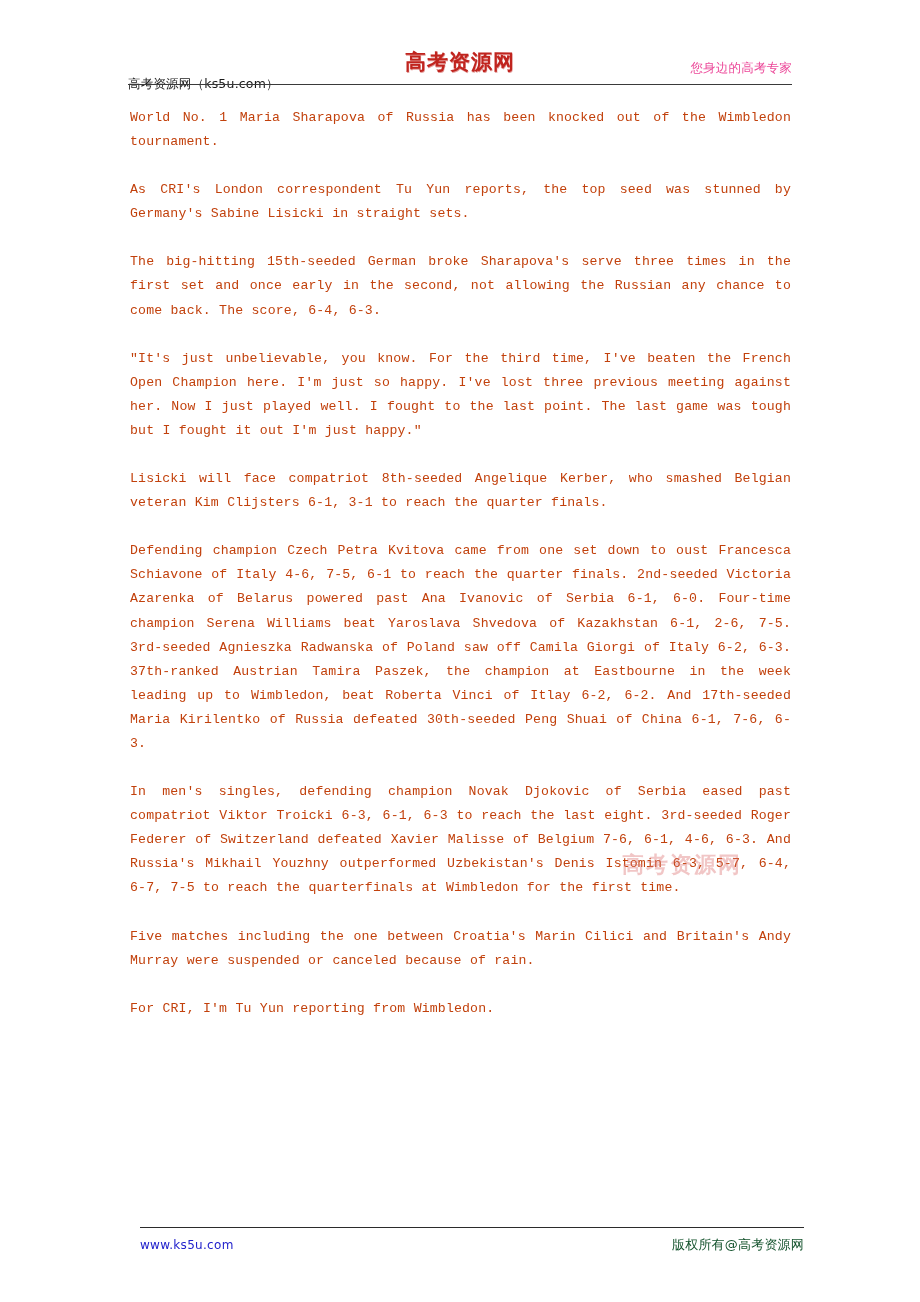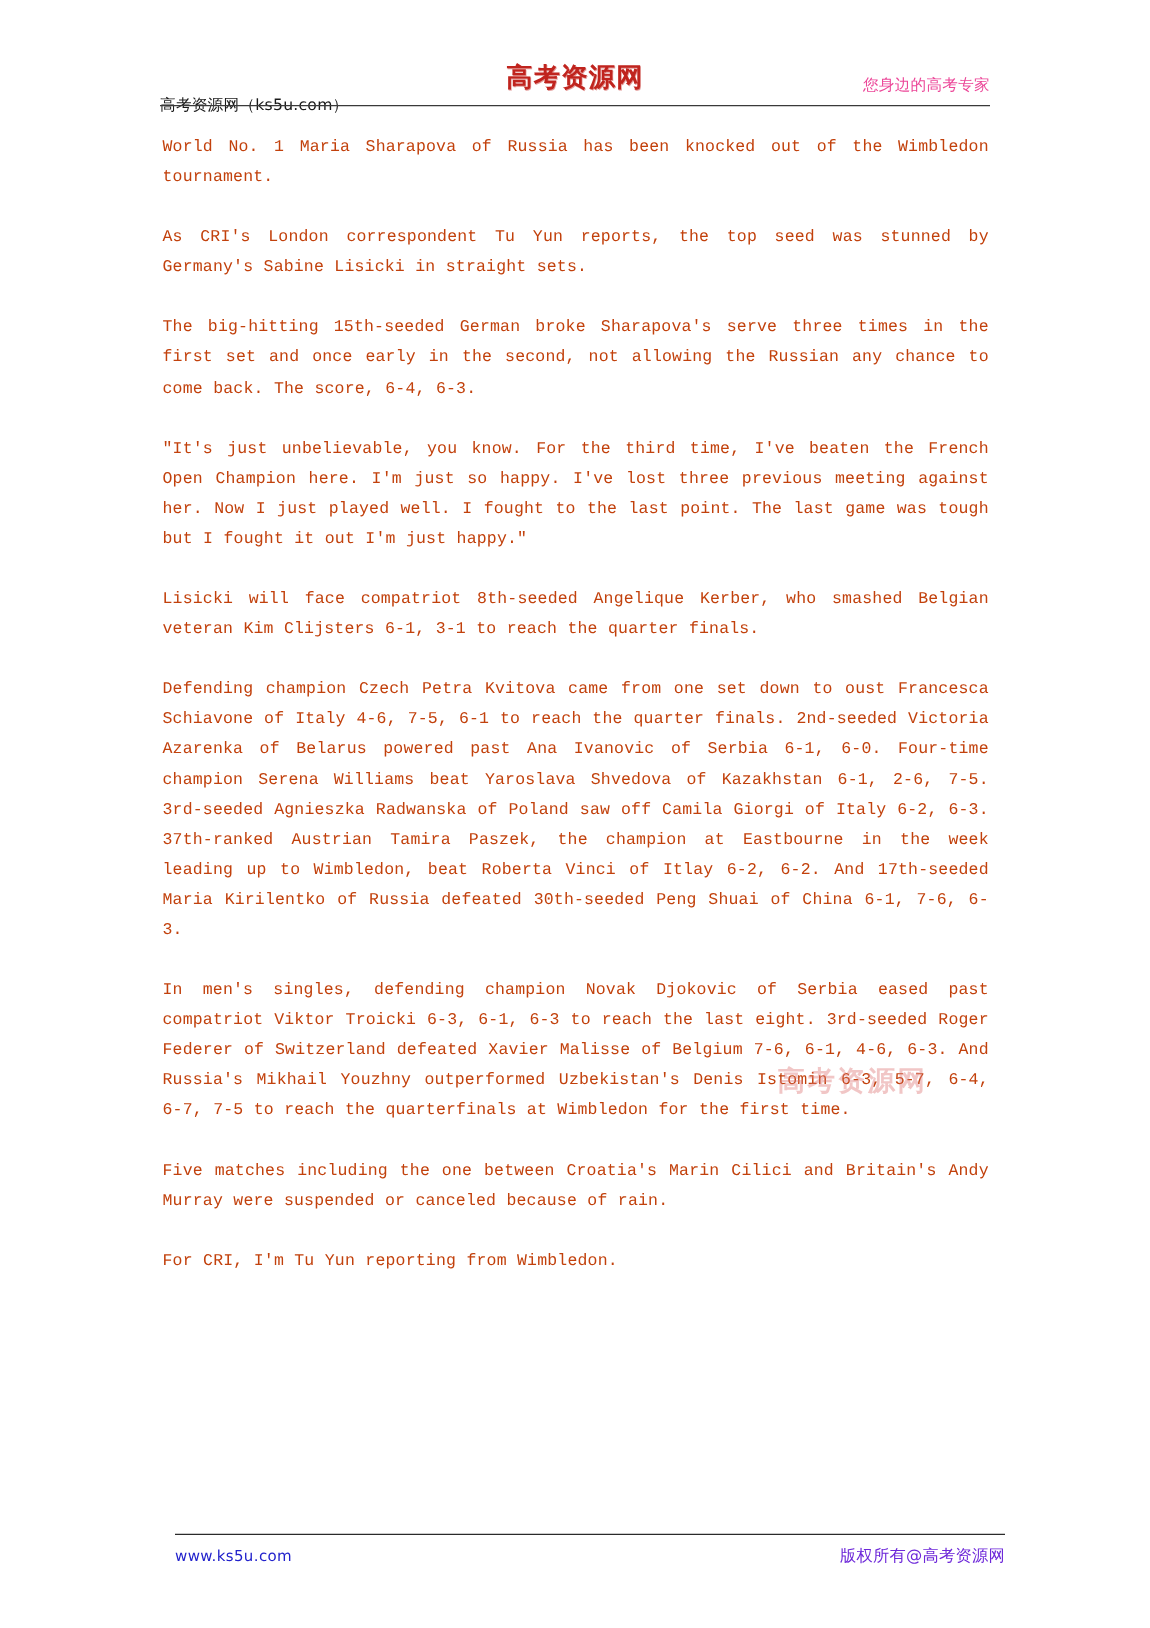--- a/index.html
+++ b/index.html
@@ -136,21 +136,21 @@
     color: #2222cc;
     white-space: nowrap;
     letter-spacing: 0.3px;
   }
   .footer-right {
     position: absolute;
     right: 0;
     top: 9px;
     font-family: "DejaVu Sans", "Liberation Sans", sans-serif;
     font-size: 13px;
-    color: #6d28d9;
+    color: #14532d;
     white-space: nowrap;
     letter-spacing: 0.2px;
   }
 </style>
 </head>
 <body>
 
 <div class="page">
 
   <div class="page-header">

